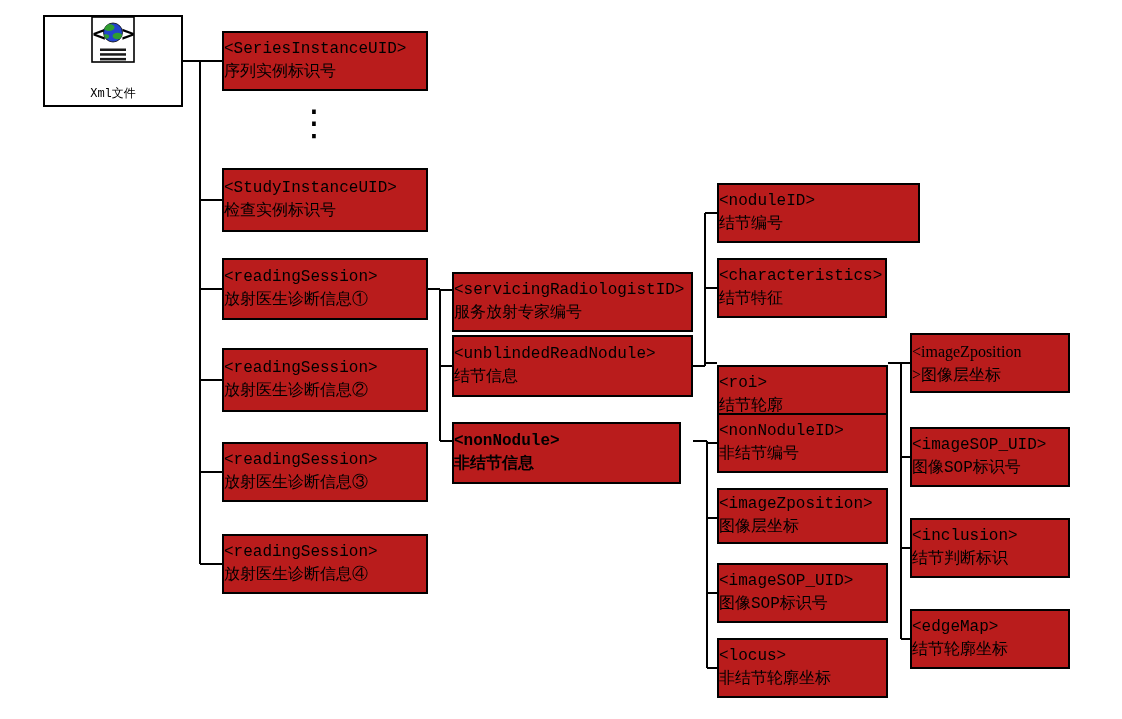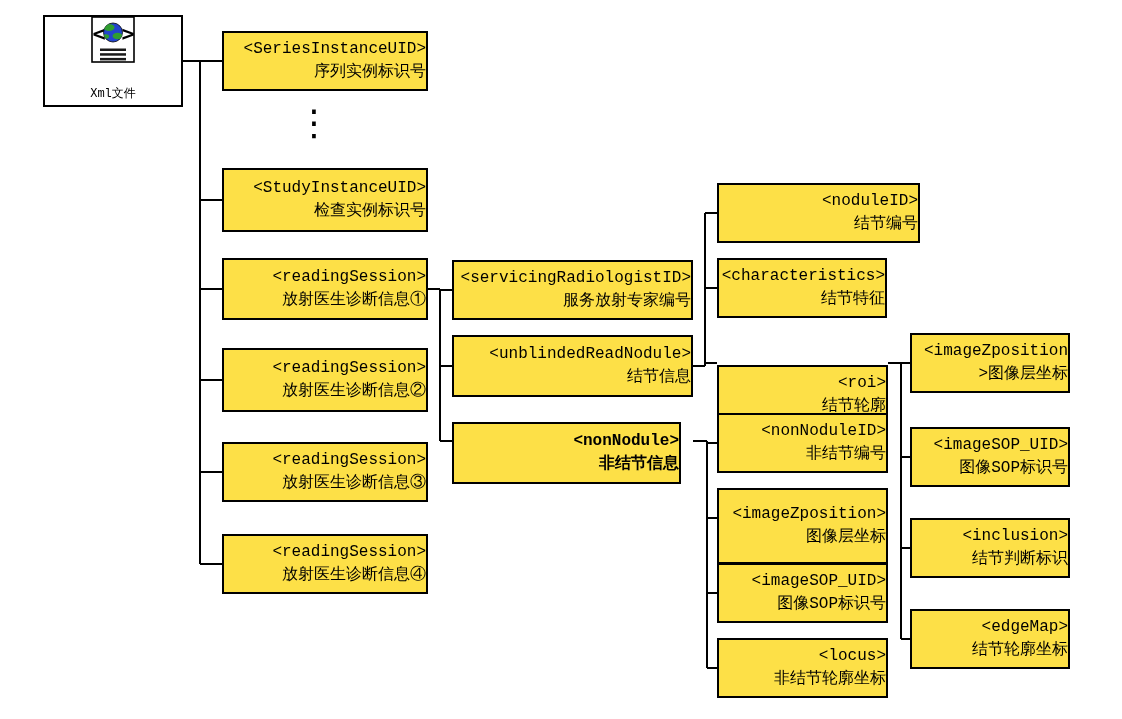--- a/index.html
+++ b/index.html
@@ -2,22 +2,22 @@
 <html><head>
 <meta charset="utf-8">
 <style>
   html,body{margin:0;padding:0;background:#ffffff;}
   #stage{
     position:relative;width:1122px;height:719px;background:#ffffff;
     font-family:"Liberation Mono","DejaVu Sans Mono",monospace;color:#000;overflow:hidden;
   }
   #connectors{position:absolute;left:0;top:0;shape-rendering:crispEdges;}
   .node{
-    position:absolute;box-sizing:border-box;background:#fde047;border:2px solid #000;
-    display:flex;flex-direction:column;align-items:flex-end;justify-content:center;
+    position:absolute;box-sizing:border-box;background:#b91c1c;border:2px solid #000;
+    display:flex;flex-direction:column;align-items:flex-start;justify-content:center;
     text-align:center;line-height:23px;
   }
   .node .tag{font-size:16px;white-space:pre;}
   .node .desc{font-size:16px;white-space:pre;}
   #root-box{
     position:absolute;box-sizing:border-box;background:#ffffff;border:2px solid #000;
     display:flex;align-items:center;justify-content:center;gap:12px;
   }
   #root-box .root-label{font-size:12px;white-space:pre;}
   #ellipsis{
@@ -105,21 +105,21 @@
       <span class="desc">放射医生诊断信息②</span>
     </div>
     <div class="node" style="left: 222px; top: 442px; width: 206px; height: 60px;">
       <span class="tag">&lt;readingSession&gt;</span>
       <span class="desc">放射医生诊断信息③</span>
     </div>
     <div class="node" style="left: 222px; top: 534px; width: 206px; height: 60px;">
       <span class="tag">&lt;readingSession&gt;</span>
       <span class="desc">放射医生诊断信息④</span>
     </div>
-    <div class="node" style="left: 452px; top: 260px; width: 241px; height: 60px;">
+    <div class="node" style="left: 452px; top: 272px; width: 241px; height: 60px;">
       <span class="tag">&lt;servicingRadiologistID&gt;</span>
       <span class="desc">服务放射专家编号</span>
     </div>
     <div class="node" style="left: 452px; top: 335px; width: 241px; height: 62px;">
       <span class="tag">&lt;unblindedReadNodule&gt;</span>
       <span class="desc">结节信息</span>
     </div>
     <div class="node" style="left: 452px; top: 422px; width: 229px; height: 62px; font-weight: bold;">
       <span class="tag">&lt;nonNodule&gt;</span>
       <span class="desc">非结节信息</span>
@@ -133,33 +133,33 @@
       <span class="desc">结节特征</span>
     </div>
     <div class="node" style="left: 717px; top: 333px; width: 171px; height: 60px; margin-top: 32px;">
       <span class="tag">&lt;roi&gt;</span>
       <span class="desc">结节轮廓</span>
     </div>
     <div class="node" style="left: 717px; top: 413px; width: 171px; height: 60px;">
       <span class="tag">&lt;nonNoduleID&gt;</span>
       <span class="desc">非结节编号</span>
     </div>
-    <div class="node" style="left: 717px; top: 488px; width: 171px; height: 76px;">
+    <div class="node" style="left: 717px; top: 488px; width: 171px; height: 56px;">
       <span class="tag">&lt;imageZposition&gt;</span>
       <span class="desc">图像层坐标</span>
     </div>
     <div class="node" style="left: 717px; top: 563px; width: 171px; height: 60px;">
       <span class="tag">&lt;imageSOP_UID&gt;</span>
       <span class="desc">图像SOP标识号</span>
     </div>
     <div class="node" style="left: 717px; top: 638px; width: 171px; height: 60px;">
       <span class="tag">&lt;locus&gt;</span>
       <span class="desc">非结节轮廓坐标</span>
     </div>
-    <div class="node" style="left: 910px; top: 333px; width: 160px; height: 60px;">
+    <div class="node" style="left: 910px; top: 333px; width: 160px; height: 60px; font-family: Liberation Serif, serif;">
       <span class="tag">&lt;imageZposition</span>
       <span class="desc">&gt;图像层坐标</span>
     </div>
     <div class="node" style="left: 910px; top: 427px; width: 160px; height: 60px;">
       <span class="tag">&lt;imageSOP_UID&gt;</span>
       <span class="desc">图像SOP标识号</span>
     </div>
     <div class="node" style="left: 910px; top: 609px; width: 160px; height: 60px;">
       <span class="tag">&lt;edgeMap&gt;</span>
       <span class="desc">结节轮廓坐标</span>

